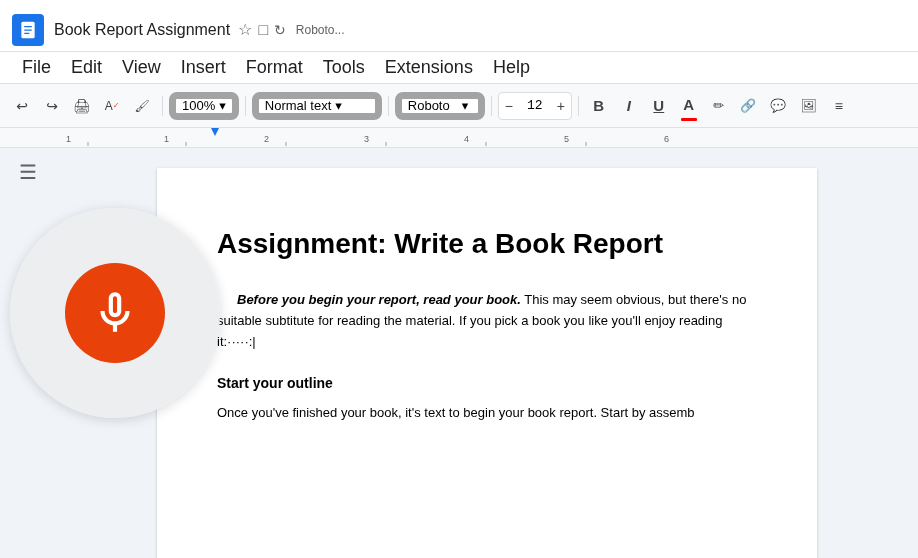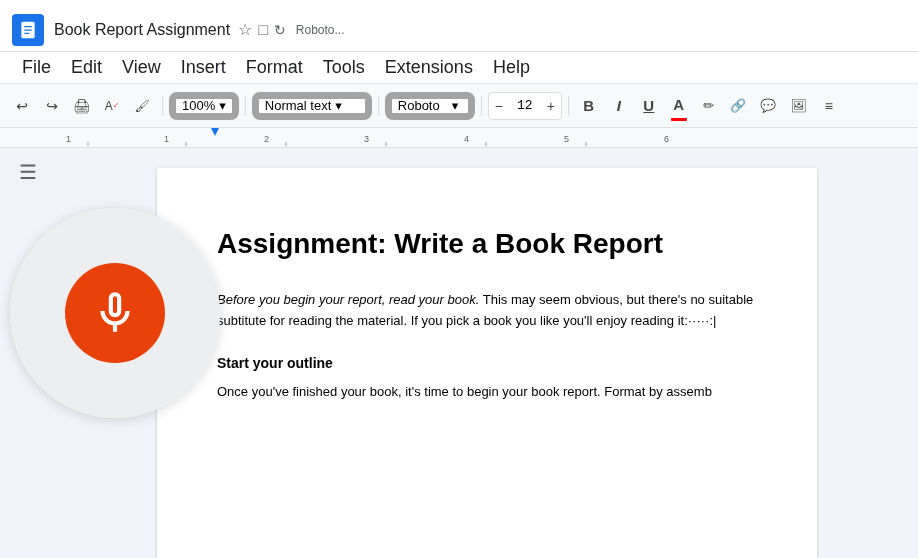--- a/index.html
+++ b/index.html
@@ -173,21 +173,21 @@
 
     
     .doc-title-text {
       font-size: 28px;
       font-weight: bold;
       color: #000;
       margin-bottom: 30px;
       font-family: Liberation Sans, sans-serif;
     }
     .doc-body { font-size: 13px; color: #000; line-height: 1.6; font-family: Arial, sans-serif; }
-    .bold-italic { font-weight: normal; font-style: italic; }
+    .bold-italic { font-weight: bold; font-style: italic; margin-left: 20px; }
     .section-heading { font-size: 14px; font-weight: bold; margin-top: 20px; margin-bottom: 8px; }
 
     
     .ruler-svg-wrapper {
       width: 100%;
       height: 20px;
       background: #f8f9fa;
       border-bottom: 1px solid #e0e0e0;
       padding-left: 56px;
       overflow: hidden;
@@ -232,21 +232,21 @@
   <button class="toolbar-btn" title="Redo">↪</button>
   <button class="toolbar-btn" title="Print">🖨</button>
   <button class="toolbar-btn" title="Spellcheck" style="font-size:12px;">A<span style="font-size:8px;color:#ea4335;">✓</span></button>
   <button class="toolbar-btn" title="Paint format" style="font-size:12px;">🖌</button>
   <div class="toolbar-separator"></div>
   <div class="toolbar-select">
     <span>100%</span>
     <span>▾</span>
   </div>
   <div class="toolbar-separator"></div>
-  <div class="toolbar-select" style="width:120px;">
+  <div class="toolbar-select" style="width:130px;">
     <span>Normal text</span>
     <span>▾</span>
   </div>
   <div class="toolbar-separator"></div>
   <div class="toolbar-select" style="width:90px;gap:12px;">
     <span>Roboto</span>
     <span>▾</span>
   </div>
   <div class="toolbar-separator"></div>
   <div class="font-size-box">
@@ -311,17 +311,17 @@
   </div>
 
   <div class="doc-area">
     <div class="page">
       <div class="doc-title-text">Assignment: Write a Book Report</div>
       <div class="doc-body">
         <p>
           <span class="bold-italic">Before you begin your report, read your book.</span><span> This may seem obvious, but there's no suitable subtitute for reading the material. If you pick a book you like you'll enjoy reading it:·····:|</span>
         </p>
         <p class="section-heading">Start your outline</p>
-        <p>Once you've finished your book, it's time to begin your book report. Format by assemb</p>
+        <p>Once you've finished your book, it's text to begin your book report. Start by assemb</p>
       </div>
     </div>
   </div>
 </div>
 
 </body></html>

